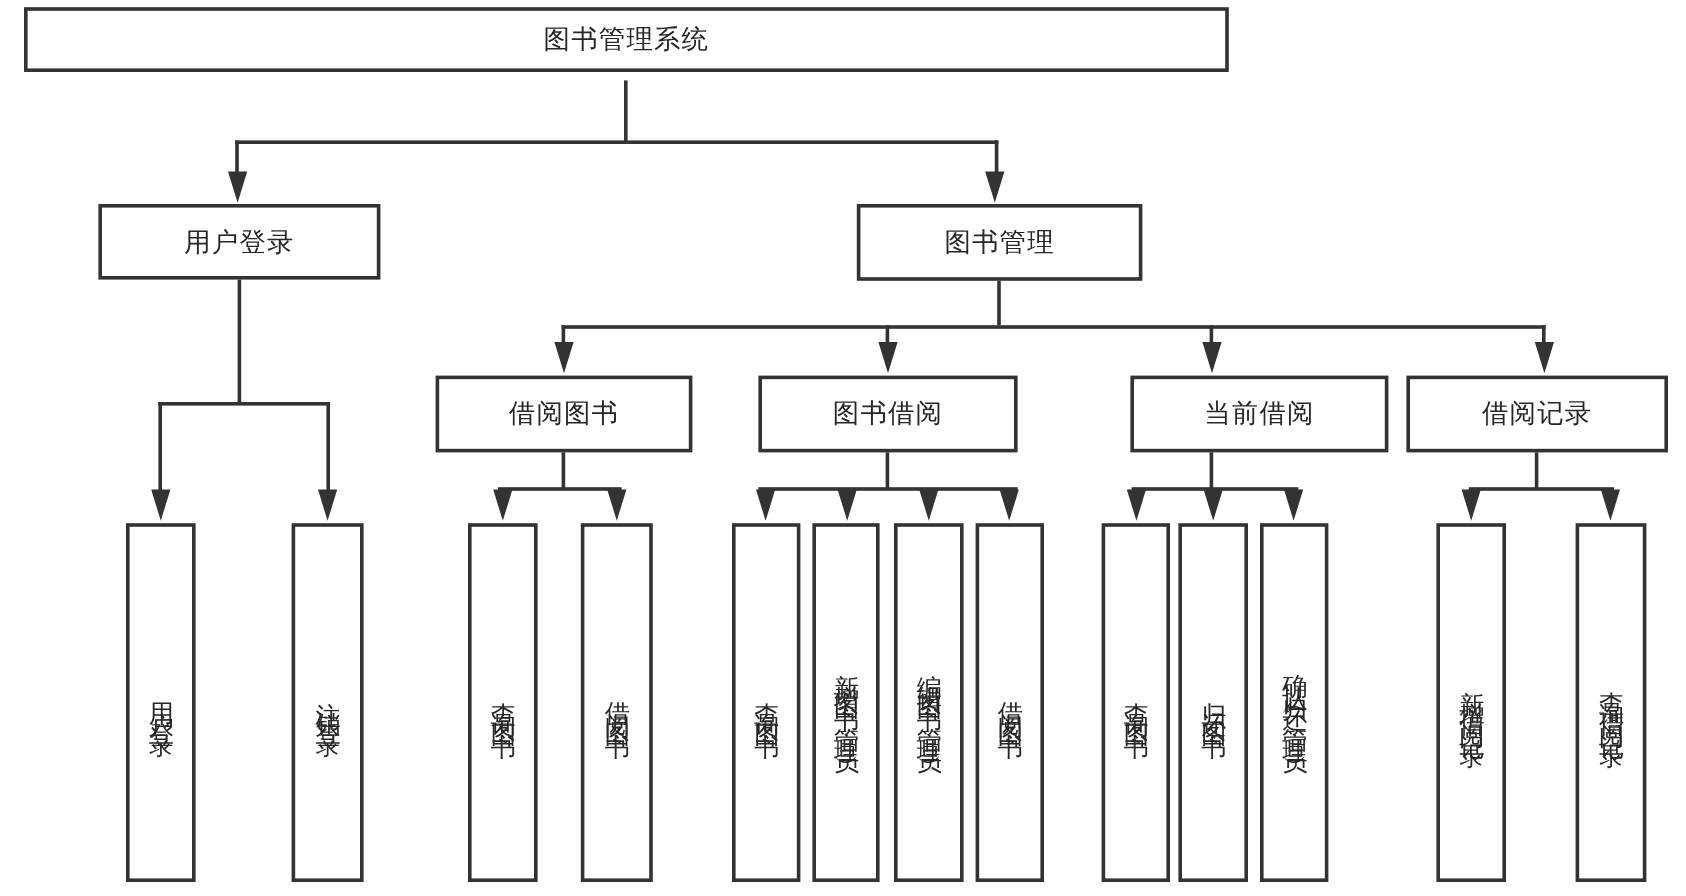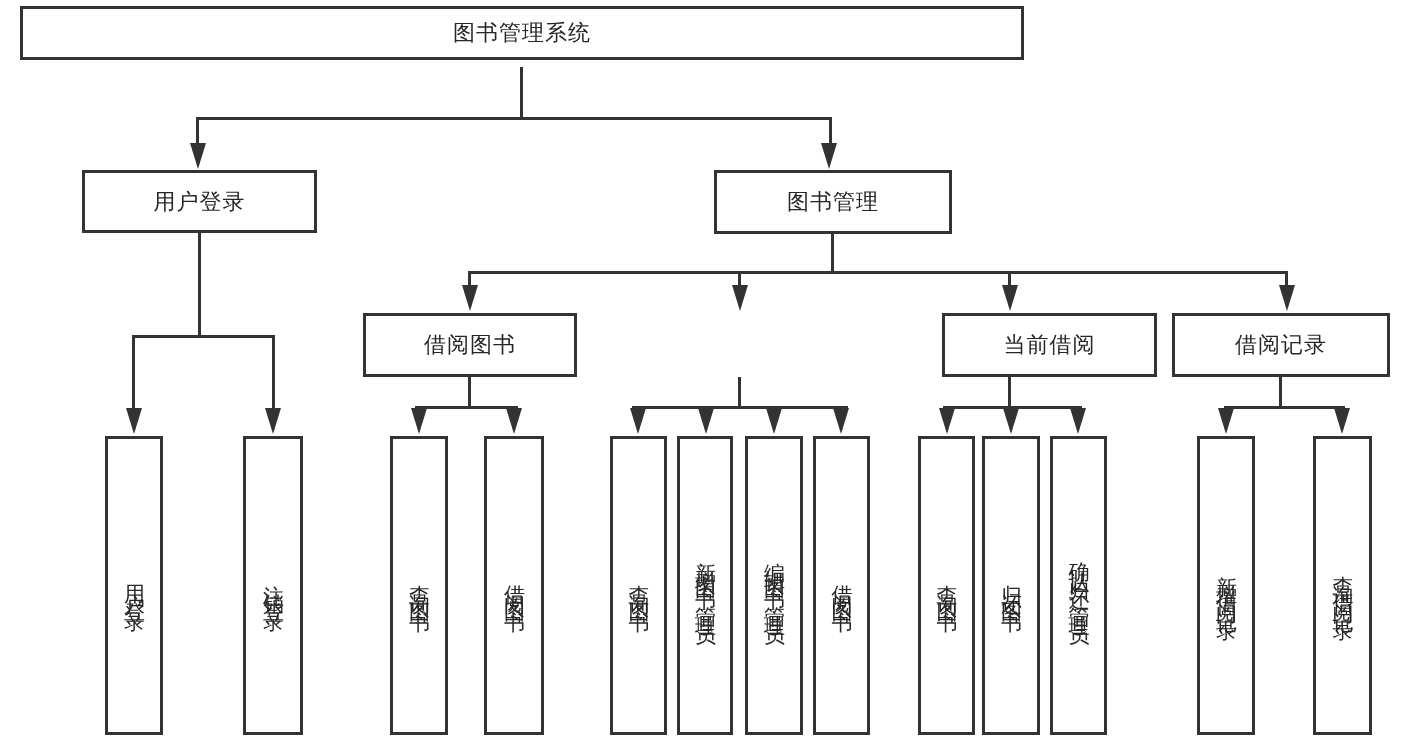--- a/index.html
+++ b/index.html
@@ -66,20 +66,23 @@
 
   <div class="box" style="left:82px;top:170px;width:235px;height:63px;">
     <span>用户登录</span>
   </div>
   <div class="box" style="left:714px;top:170px;width:238px;height:64px;font-family:Liberation Mono, monospace;">
     <span>图书管理</span>
   </div>
 
   <div class="box" style="left:363px;top:313px;width:214px;height:64px;">
     <span>借阅图书</span>
+  </div>
+  <div class="box" style="left:632px;top:313px;width:216px;height:64px;">
+    <span>图书借阅</span>
   </div>
   <div class="box" style="left:942px;top:313px;width:215px;height:64px;">
     <span>当前借阅</span>
   </div>
   <div class="box" style="left:1172px;top:313px;width:218px;height:64px;">
     <span>借阅记录</span>
   </div>
 
   <div class="vbox" style="left:105px;width:58px;">
     <span>用户登录</span>

